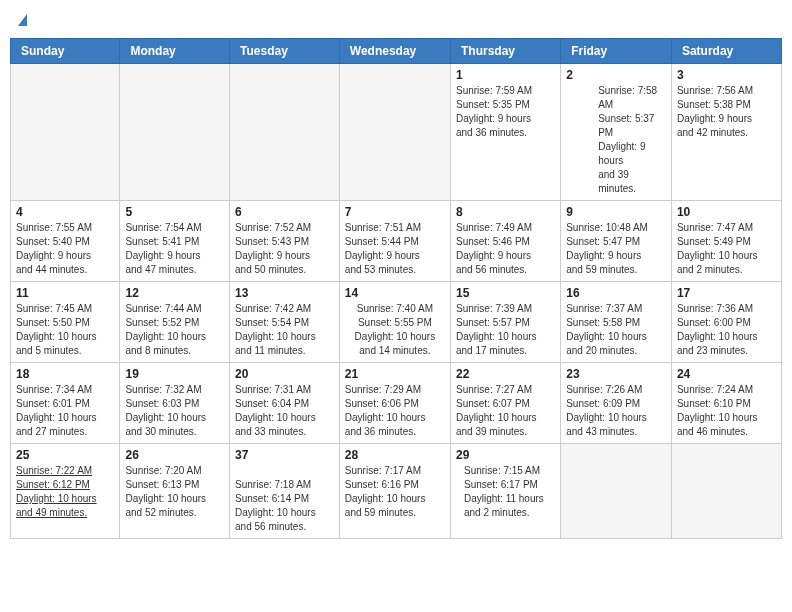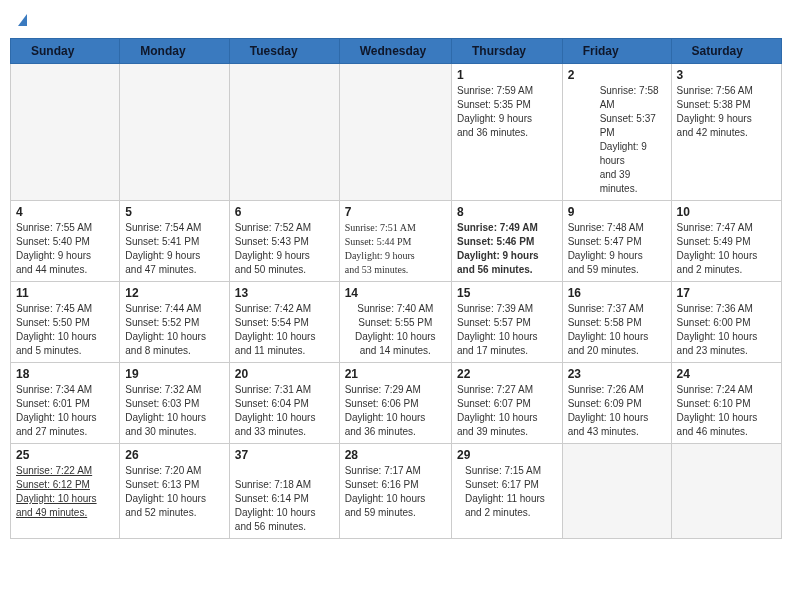--- a/index.html
+++ b/index.html
@@ -57,23 +57,23 @@
       font-size: 16px;
       color: #444;
     }
     .calendar-table {
       width: 100%;
       border-collapse: collapse;
       font-size: 11px;
     }
     .calendar-table th {
       background: #3a7abf;
-      color: #0f172a;
+      color: #ffffff;
       text-align: left;
-      padding: 5px 20px;
+      padding: 5px 10px;
       font-size: 12px;
       border: 1px solid #2e6aaa;
     }
     .calendar-table td {
       border: 1px solid #ccc;
       vertical-align: top;
       padding: 4px 5px;
       width: 113px;
       min-height: 70px;
       height: 80px;
@@ -174,35 +174,35 @@
         </td>
         <td>
           <span class="day-number">6</span>
           <div class="day-info" style="white-space: pre-line;">Sunrise: 7:52 AM
 Sunset: 5:43 PM
 Daylight: 9 hours
 and 50 minutes.</div>
         </td>
         <td>
           <span class="day-number">7</span>
-          <div class="day-info" style="white-space: pre-line; font-family: Liberation Serif, serif;">Sunrise: 7:51 AM
+          <div class="day-info" style="white-space: pre-line;">Sunrise: 7:51 AM
 Sunset: 5:44 PM
 Daylight: 9 hours
 and 53 minutes.</div>
         </td>
         <td>
           <span class="day-number">8</span>
-          <div class="day-info" style="white-space: pre-line; font-weight: bold;">Sunrise: 7:49 AM
+          <div class="day-info" style="white-space: pre-line;">Sunrise: 7:49 AM
 Sunset: 5:46 PM
 Daylight: 9 hours
 and 56 minutes.</div>
         </td>
         <td>
           <span class="day-number">9</span>
-          <div class="day-info" style="white-space: pre-line;">Sunrise: 7:48 AM
+          <div class="day-info" style="white-space: pre-line;">Sunrise: 10:48 AM
 Sunset: 5:47 PM
 Daylight: 9 hours
 and 59 minutes.</div>
         </td>
         <td>
           <span class="day-number">10</span>
           <div class="day-info" style="white-space: pre-line;">Sunrise: 7:47 AM
 Sunset: 5:49 PM
 Daylight: 10 hours
 and 2 minutes.</div>

